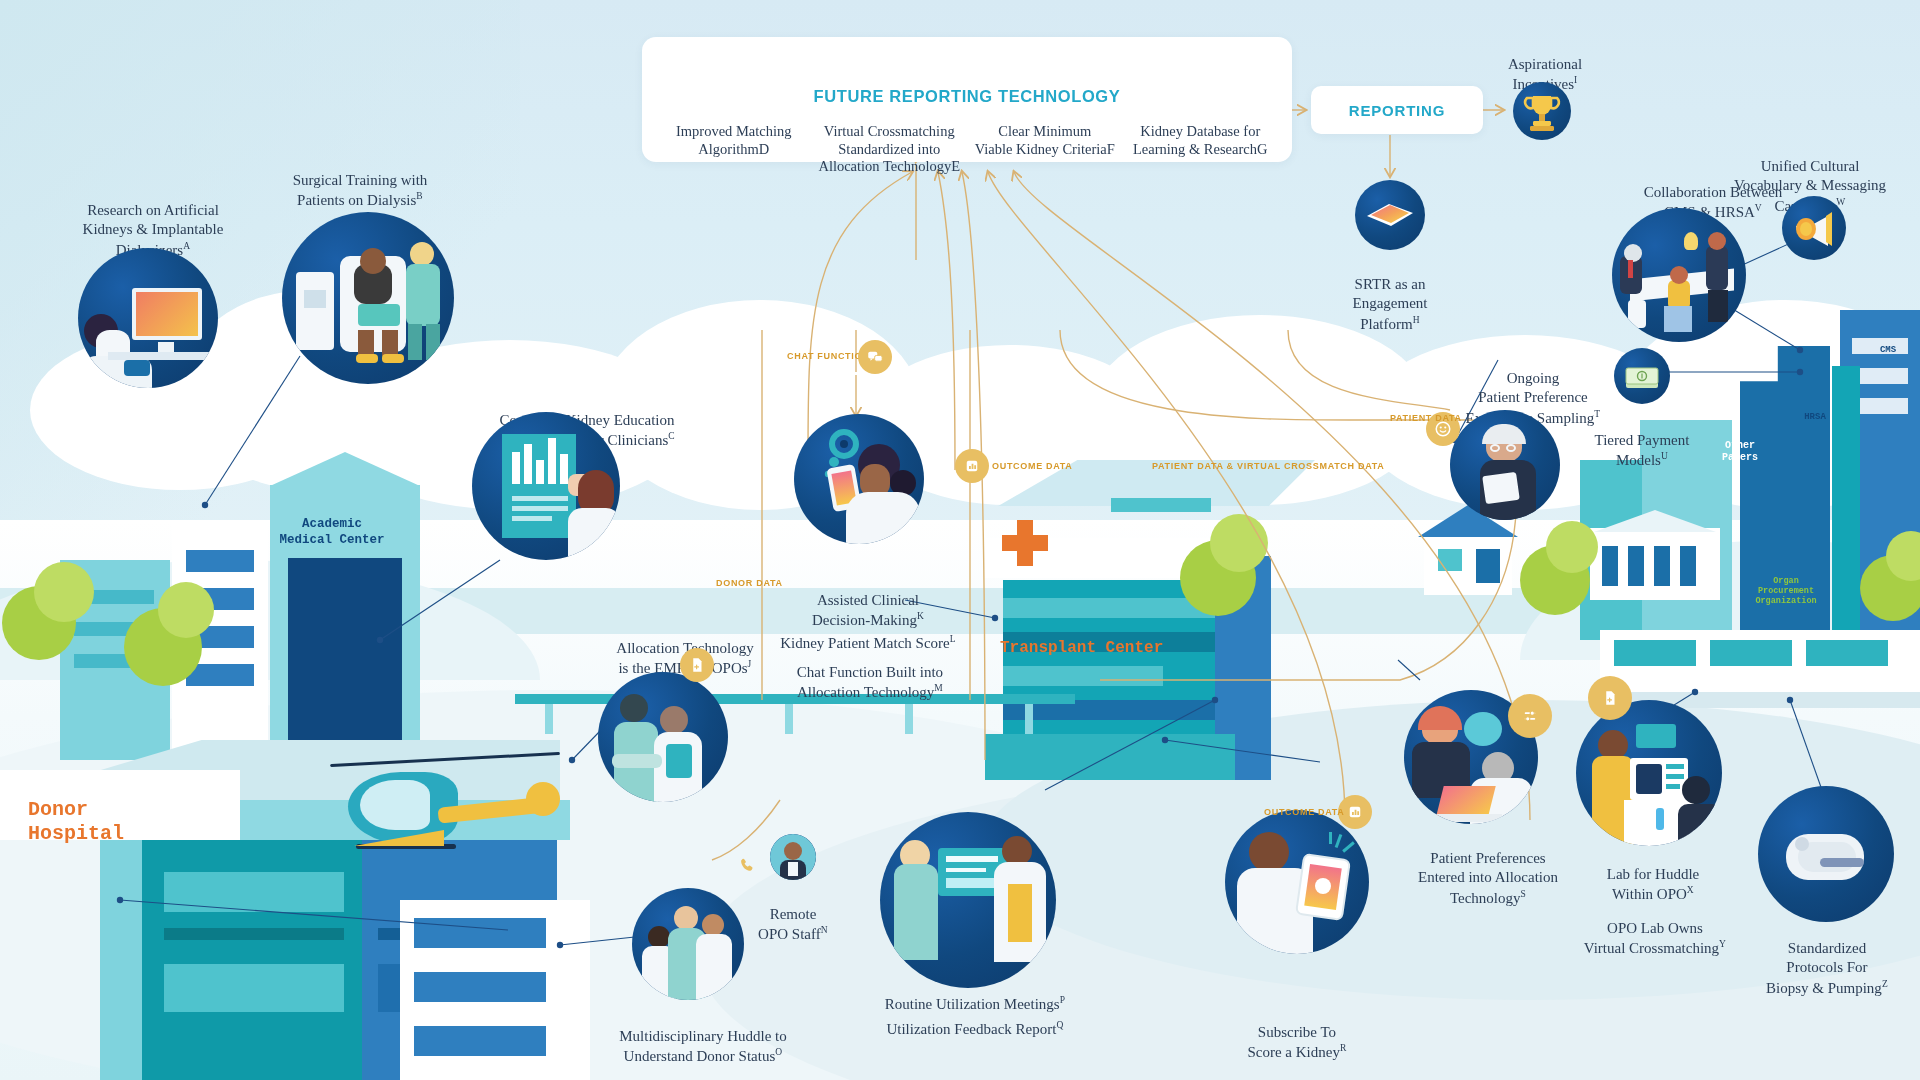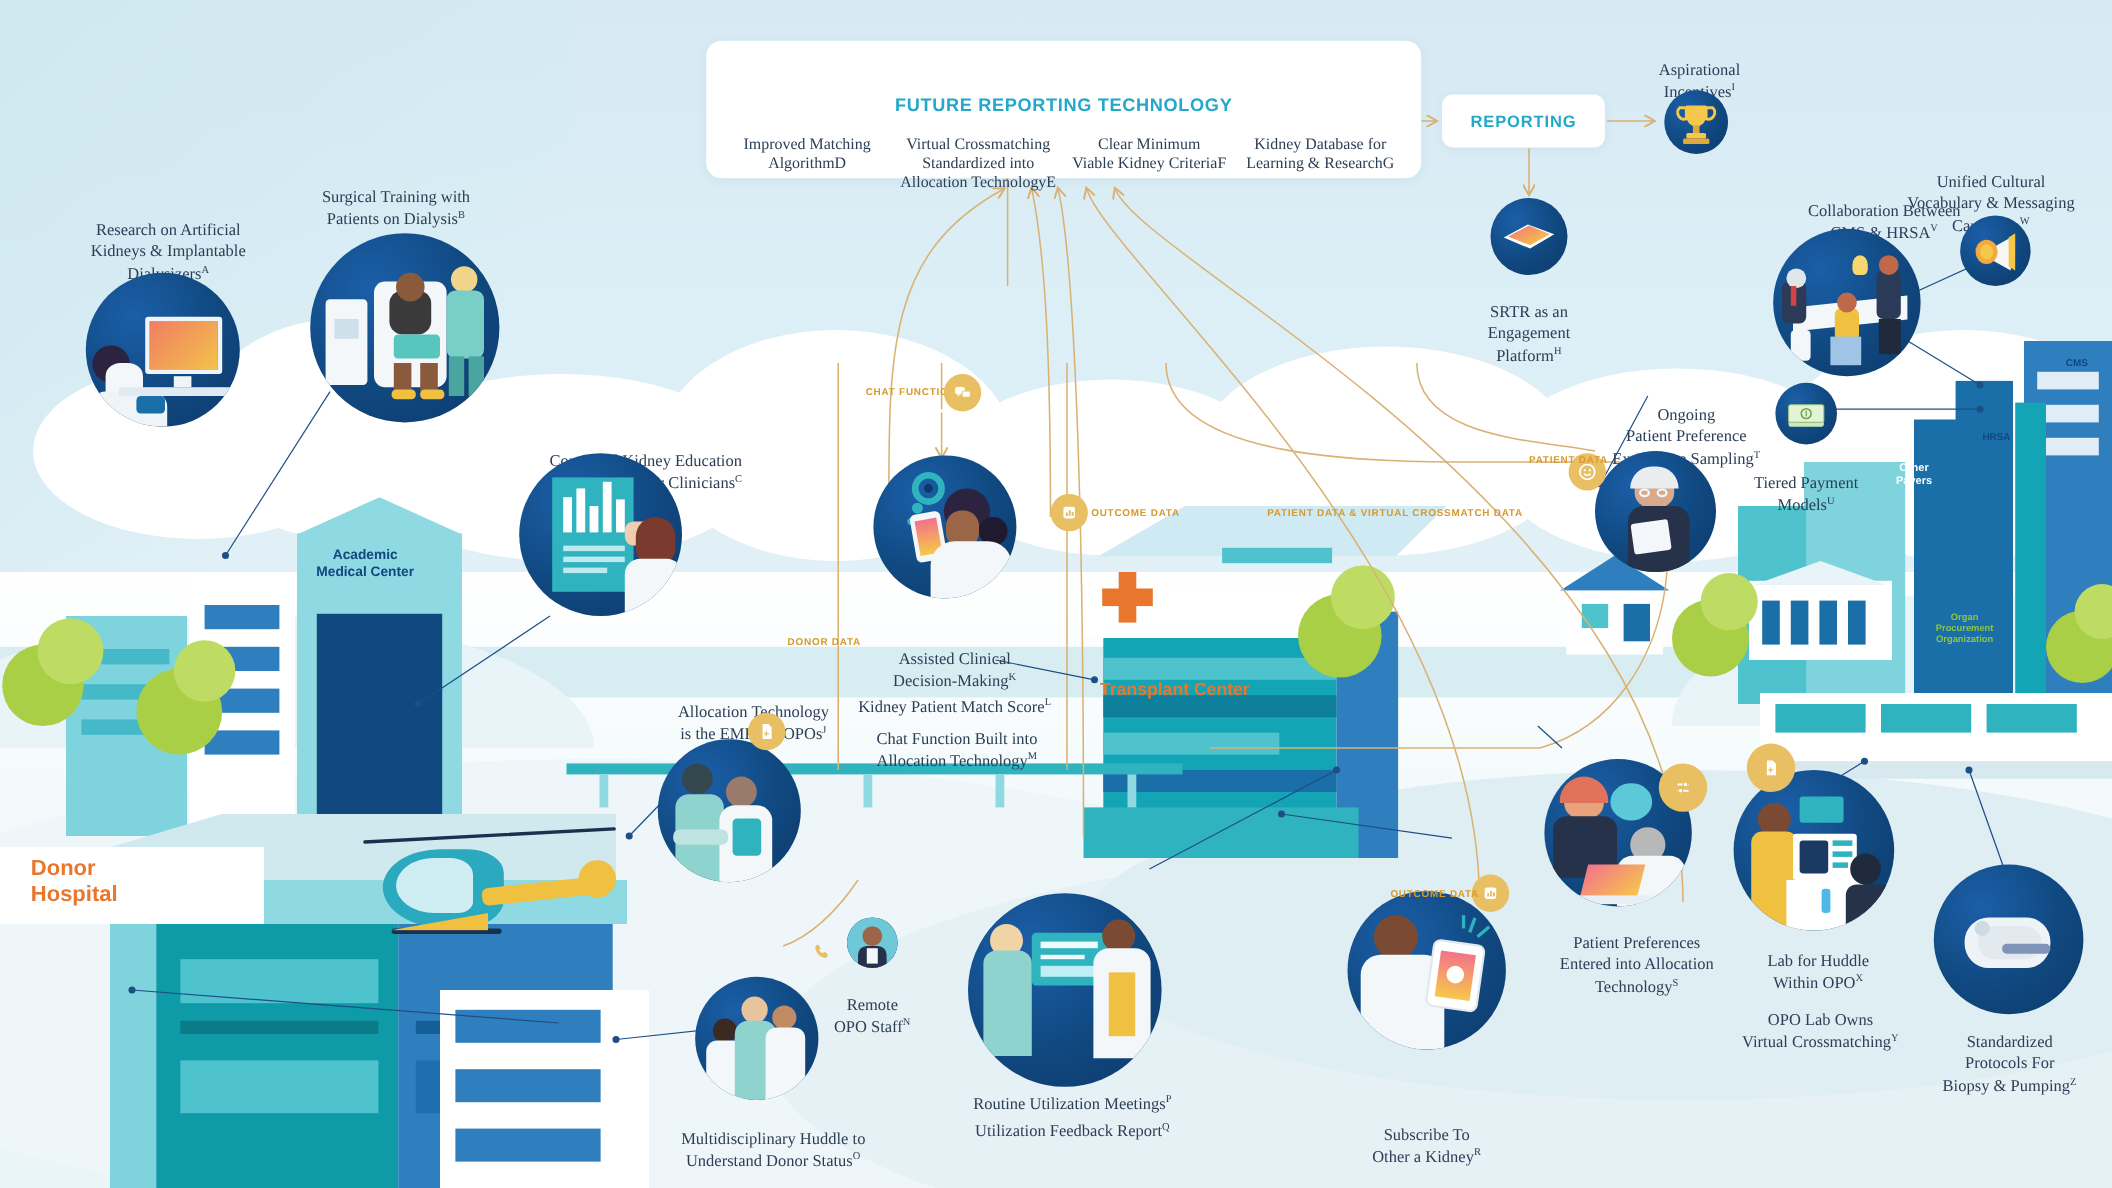--- a/index.html
+++ b/index.html
@@ -80,21 +80,21 @@
   .panel-items{
     position:absolute; left:14px; right:14px; top:86px;
     display:flex; justify-content:space-between; align-items:flex-start;
   }
   .panel-items .pi{
     flex:1; text-align:center; color:#2c3e56;
     font-family:"Liberation Serif", serif; font-size:14.5px; line-height:1.22;
     white-space:pre-line; padding:0 4px;
   }
   #reporting-panel{
-    left:1311px; top:86px; width:148px; height:48px; border-radius:10px;
+    left:1311px; top:86px; width:172px; height:48px; border-radius:10px;
     display:flex; align-items:center; justify-content:center;
   }
   #reporting-panel .rtxt{
     color:#23a8c9; font-family:"Liberation Sans", sans-serif;
     font-weight:bold; font-size:15px; letter-spacing:.8px;
   }
 
   
   .tag{
     position:absolute;
@@ -103,23 +103,23 @@
   }
   .tagicon{
     position:absolute; width:34px; height:34px; border-radius:50%;
     background:#e8bf63; display:flex; align-items:center; justify-content:center;
     color:#fff;
   }
   .tagicon svg{ width:18px; height:18px; display:block; }
 
   
   .bldg-label{
-    position:absolute; font-family:Liberation Sans, sans-serif;
+    position:absolute; font-family:Liberation Mono, monospace;
     font-weight:bold; color:#10487f; font-size:12.5px; line-height:1.25;
-    text-align:center; white-space:pre-line;
+    text-align:center; white-space:pre-line;margin-top:20px;
   }
   .bldg-label.orange{ color:#e8762d; font-size:20px; }
   .bldg-label.orange.sm{ font-size:16px; }
   .bldg-label.white{ color:#ffffff; font-size:10px;}
   .bldg-label.green{ color:#8ec63f; font-size:8.5px;}
   .bldg-label.tiny{ font-size:9px;}
 
   svg.overlay{ position:absolute; left:0; top:0; width:1920px; height:1080px; pointer-events:none; }
   .leader{ stroke:#1d4e86; stroke-width:1.1; fill:none;}
   .leaderdot{ fill:#1d4e86;}
@@ -667,21 +667,21 @@
       <div style="position:absolute;left:76px;top:48px;width:44px;height:58px;background:#ffffff;border-radius:5px;transform:rotate(8deg);box-shadow:0 0 0 2px #dfe9ee;"></div>
       <div style="position:absolute;left:82px;top:56px;width:32px;height:42px;background:linear-gradient(180deg,#f2738a,#f7c84b);transform:rotate(8deg);"></div>
       <div style="position:absolute;left:90px;top:68px;width:16px;height:16px;border-radius:50%;background:#ffffff;"></div>
       <div style="position:absolute;left:112px;top:24px;width:3px;height:14px;background:#2fb3bf;transform:rotate(20deg);"></div>
       <div style="position:absolute;left:122px;top:30px;width:3px;height:14px;background:#2fb3bf;transform:rotate(50deg);"></div>
       <div style="position:absolute;left:104px;top:22px;width:3px;height:12px;background:#2fb3bf;"></div>
     </div>
   </div>
   <div class="lbl" style="left:1222px;top:1004px;width:150px;">
     <span>Subscribe To
-Other a Kidney</span><span class="sup">R</span>
+Score a Kidney</span><span class="sup">R</span>
   </div>
 
   <div class="node" style="left:1404px;top:690px;width:134px;height:134px;">
     <div class="ill">
       <div style="position:absolute;left:18px;top:20px;width:36px;height:34px;border-radius:50% 50% 40% 40%;background:#e8a37c;"></div>
       <div style="position:absolute;left:14px;top:16px;width:44px;height:24px;border-radius:22px 22px 0 0;background:#e0735a;"></div>
       <div style="position:absolute;left:8px;top:52px;width:58px;height:56px;background:#253249;border-radius:12px 12px 0 0;"></div>
       <div style="position:absolute;left:60px;top:22px;width:38px;height:34px;border-radius:50%;background:#5bc9d8;"></div>
       <div style="position:absolute;left:78px;top:62px;width:32px;height:32px;border-radius:50%;background:#b8b8b8;"></div>
       <div style="position:absolute;left:66px;top:88px;width:62px;height:46px;background:#f3f7fa;border-radius:14px 14px 0 0;"></div>

